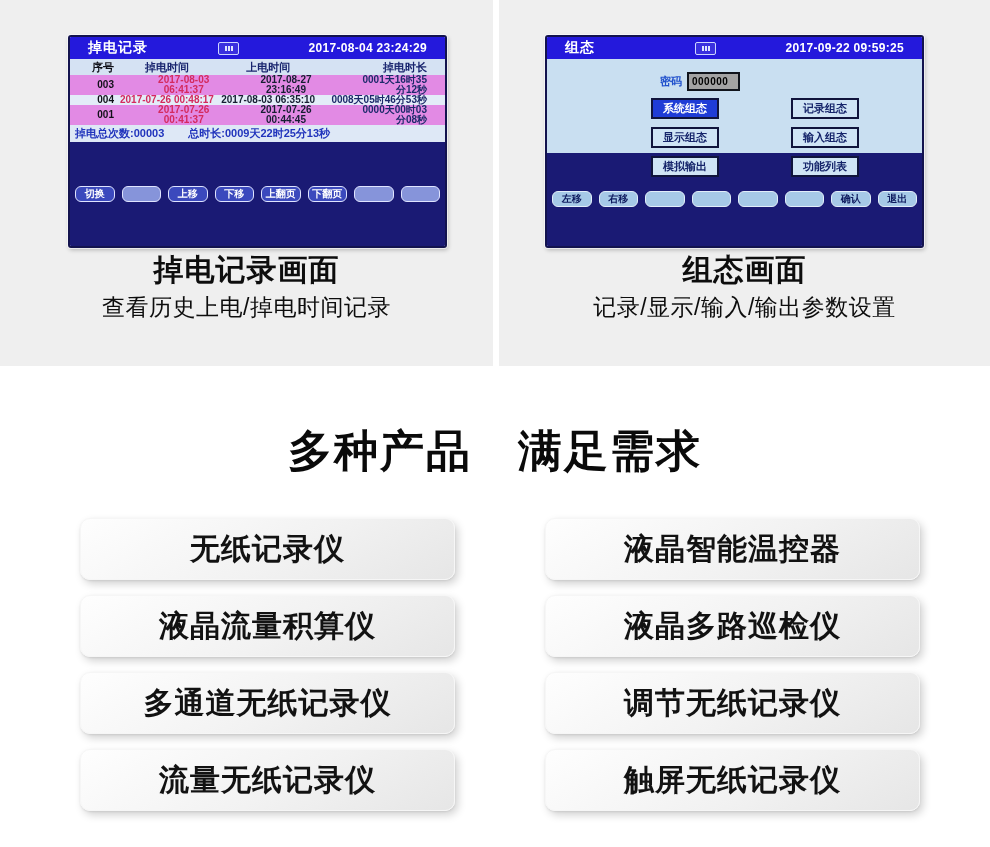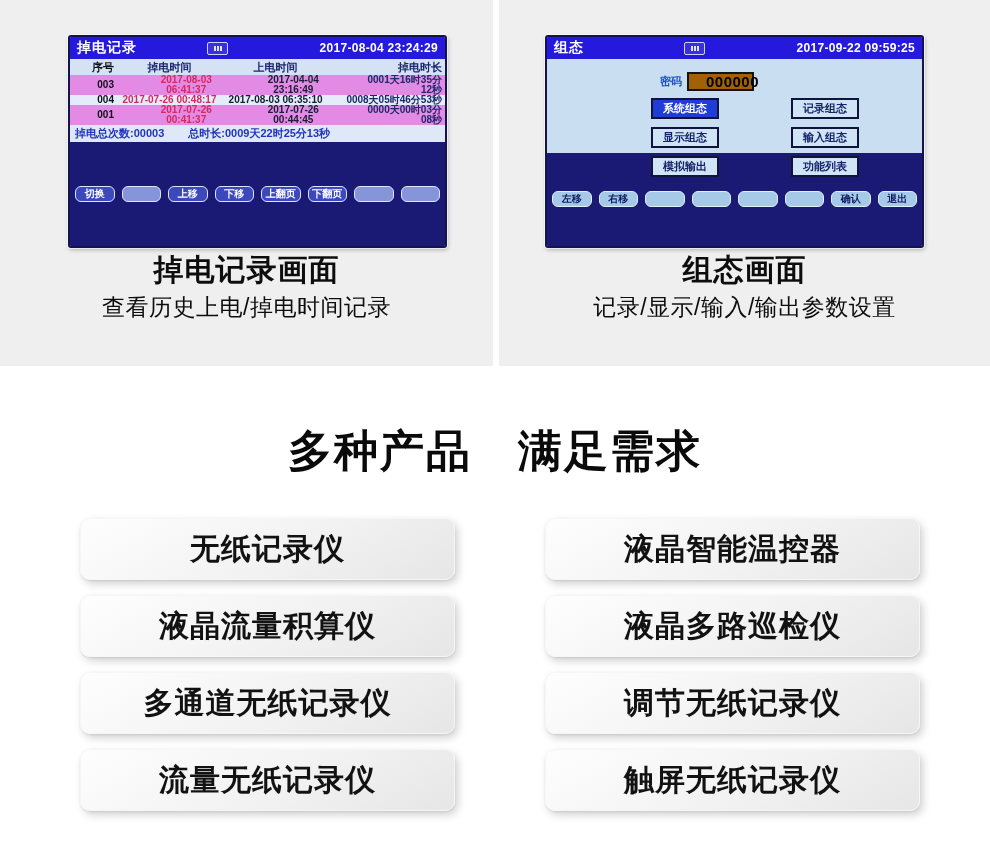--- a/index.html
+++ b/index.html
@@ -12,56 +12,56 @@
   #card-right{left:499px;width:491px;}
 
   
   .screen{position:absolute;width:375px;height:209px;border:2px solid #13134e;border-radius:3px;
           display:flex;flex-direction:column;overflow:hidden;background:#dfe9f6;
           box-shadow:0 0 0 1px rgba(255,255,255,.65),1px 2px 4px rgba(0,0,0,.25);}
   #screen-left{left:68px;top:35px;}
   #screen-right{left:46px;top:35px;}
 
   .titlebar{flex:0 0 22px;background:var(--titlebar-blue,#2419dc);display:flex;align-items:center;
-            color:#fff;font-weight:bold;padding:0 7px;}
+            color:#fff;font-weight:bold;padding:0 18px;}
   .t-title{font-size:14px;width:130px;letter-spacing:1px;}
   .t-time{margin-left:auto;font-size:12px;letter-spacing:.3px;}
   .usb-icon{width:19px;height:11px;border:1px solid #cdd5ff;border-radius:2px;
             display:flex;align-items:center;justify-content:center;gap:1px;background:rgba(255,255,255,.10);}
   .usb-icon i{display:block;width:2px;height:5px;background:#dfe5ff;}
 
   
   .table-head{flex:0 0 16px;background:var(--header-bg,#d5e2f3);display:flex;align-items:center;
               font-size:11px;font-weight:bold;color:var(--header-text,#18246e);}
   .t-row{flex:0 0 10px;display:flex;align-items:center;font-size:10px;font-weight:bold;line-height:10px;}
   .t-row.pink{background:var(--stripe-pink,#e28ae4);gap:34px;}
   .t-row.lite{background:var(--stripe-light,#e3ecf8);}
   .c-seq{width:44px;padding-left:6px;box-sizing:border-box;color:#101018;text-align:right;}
   .c-off{flex:1.15;text-align:center;color:var(--red-text,#d42a5e);}
   .c-on{flex:1.05;text-align:center;color:#161e32;}
-  .c-dur{flex:1.2;text-align:right;padding-right:3px;color:#1c2a6a;}
+  .c-dur{flex:1.2;text-align:right;padding-right:18px;color:#1c2a6a;}
   .table-head .c-off,.table-head .c-on,.table-head .c-dur{color:var(--header-text,#18246e);}
   .status{flex:0 0 17px;background:#dee8f6;display:flex;align-items:center;gap:24px;
           font-size:11px;font-weight:bold;color:var(--status-text,#2134bc);padding-left:5px;}
 
   
   .softbar{flex:1;background:var(--bar-navy,#1a1a74);display:flex;align-items:center;gap:7px;padding:0 5px;}
   .softkey{flex:1;height:14px;border-radius:6px;font-size:10px;font-weight:bold;line-height:14px;
            display:flex;align-items:center;justify-content:center;cursor:pointer;}
   .sk-l{background:#3b49bd;color:#fff;border:1px solid #dfe4ff;}
   .sk-l.blank{background:#8694da;}
   .sk-r{background:#a6c9e7;color:#0e1a5e;border:1px solid #e2eefa;}
 
   
   .cfg-body{flex:1;background:var(--body-blue,#c9dff1);position:relative;text-align:right;}
   .pw-row{position:absolute;left:0;top:13px;width:100%;display:flex;align-items:center;
           padding-left:113px;box-sizing:border-box;}
   .pw-label{color:#2050cc;font-weight:bold;font-size:11px;margin-right:5px;}
-  .pw-input{width:46px;height:15px;background:#a16207;border:2px solid #10141c;font-size:15px;
-            font-weight:bold;color:#000;display:flex;align-items:center;padding-left:17px;
+  .pw-input{width:46px;height:15px;background:#a3a3a3;border:2px solid #10141c;font-size:10px;
+            font-weight:bold;color:#000;display:flex;align-items:center;padding-left:3px;
             letter-spacing:.5px;cursor:text;}
   .menu{position:absolute;left:0;top:39px;width:100%;display:flex;flex-direction:column;gap:8px;}
   .menu-row{display:flex;padding-left:104px;gap:72px;}
   .menu-btn{width:64px;height:17px;border:2px solid #10143c;background:#cfe4f5;color:#15246a;
             font-size:11px;font-weight:bold;display:flex;align-items:center;justify-content:center;
             cursor:pointer;}
   .menu-btn.selected{background:var(--selected-blue,#1f3cd6);color:#fff;}
 
   
   .caption{position:absolute;width:100%;text-align:center;color:#0d0d0d;}
@@ -102,21 +102,21 @@
       <div class="table-head">
         <span class="c-seq">序号</span>
         <span class="c-off">掉电时间</span>
         <span class="c-on">上电时间</span>
         <span class="c-dur">掉电时长</span>
       </div>
       <div id="table-body">
           <div class="t-row pink">
             <span class="c-seq">003</span>
             <span class="c-off">2017-08-03 06:41:37</span>
-            <span class="c-on">2017-04-04 23:16:49</span>
+            <span class="c-on">2017-08-27 23:16:49</span>
             <span class="c-dur">0001天16时35分12秒</span>
           </div>
           <div class="t-row lite">
             <span class="c-seq">004</span>
             <span class="c-off">2017-07-26 00:48:17</span>
             <span class="c-on">2017-08-03 06:35:10</span>
             <span class="c-dur">0008天05时46分53秒</span>
           </div>
           <div class="t-row pink">
             <span class="c-seq">001</span>

